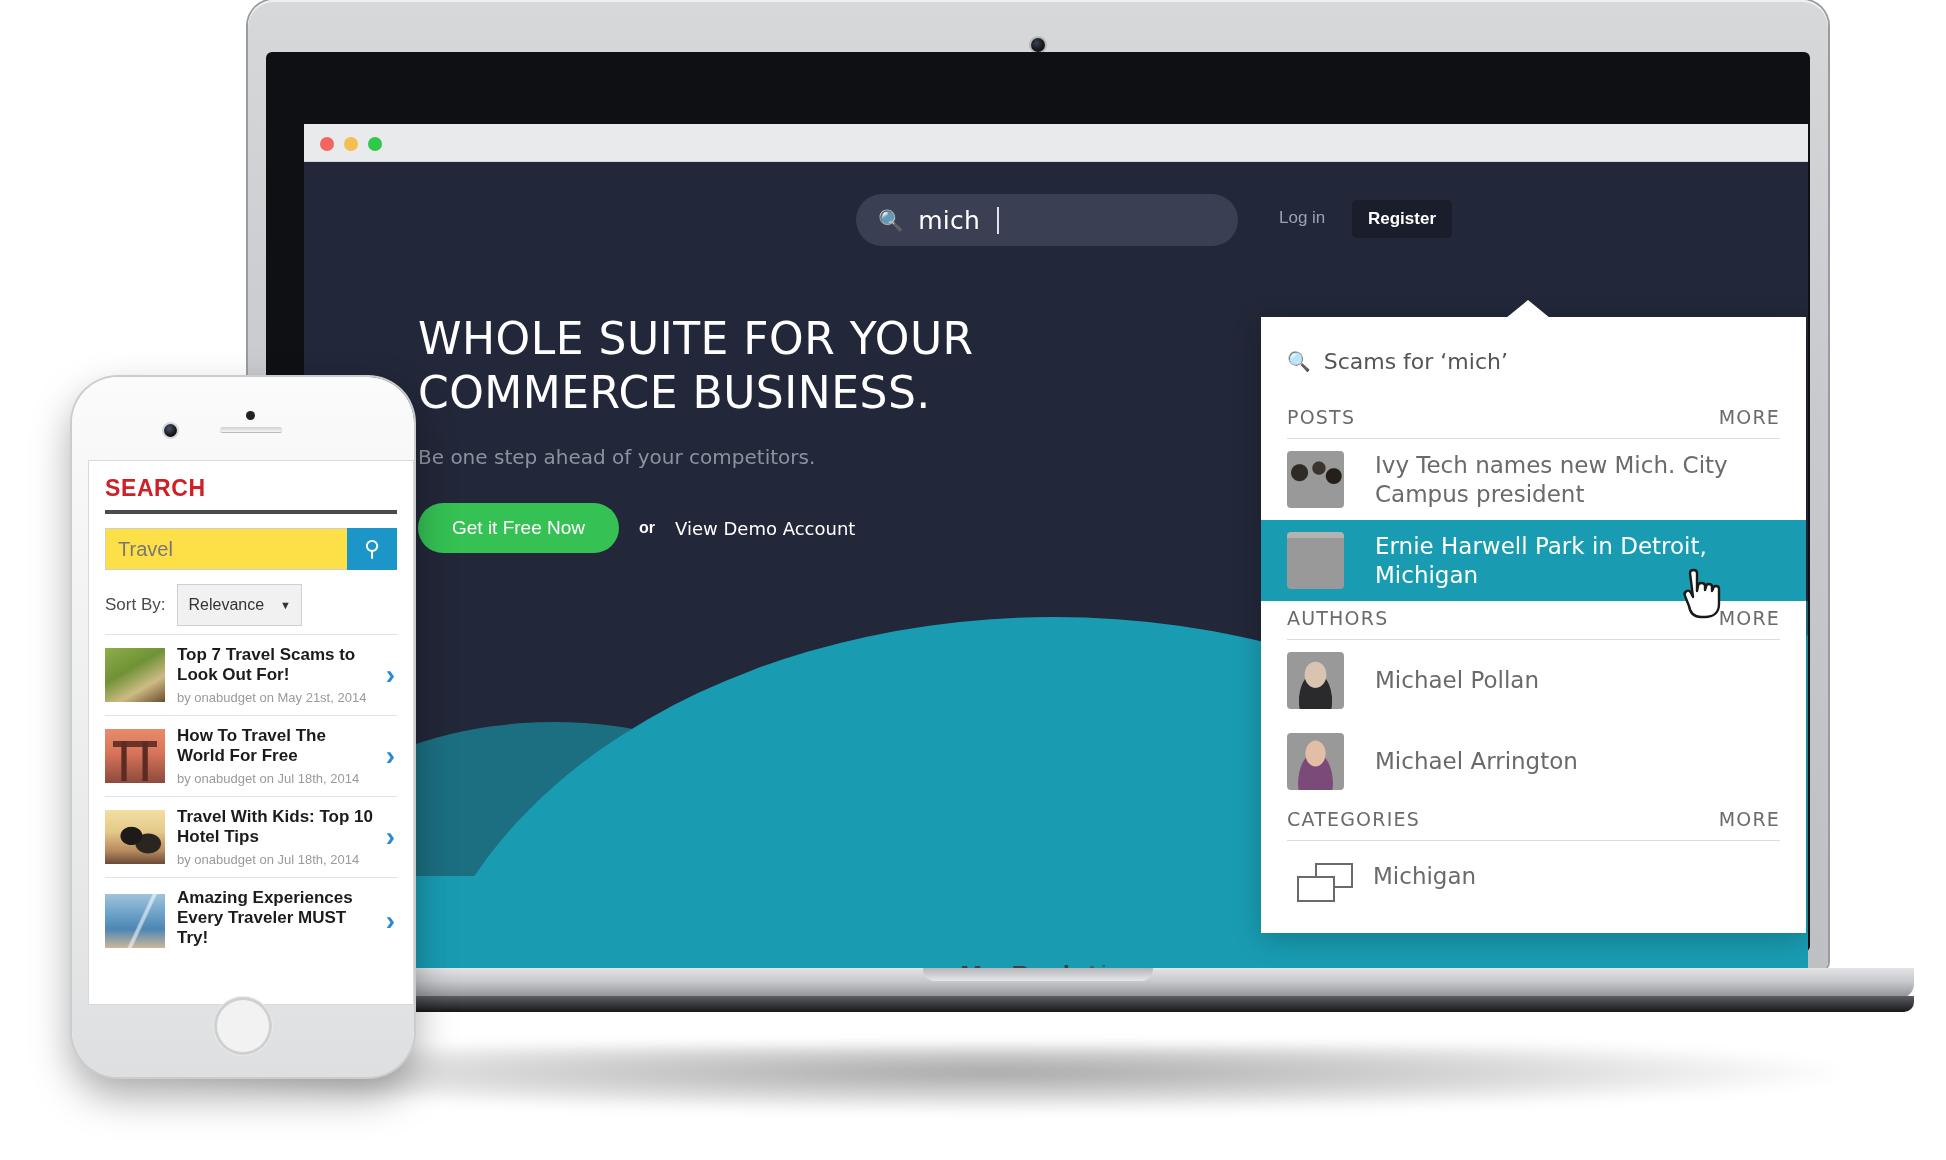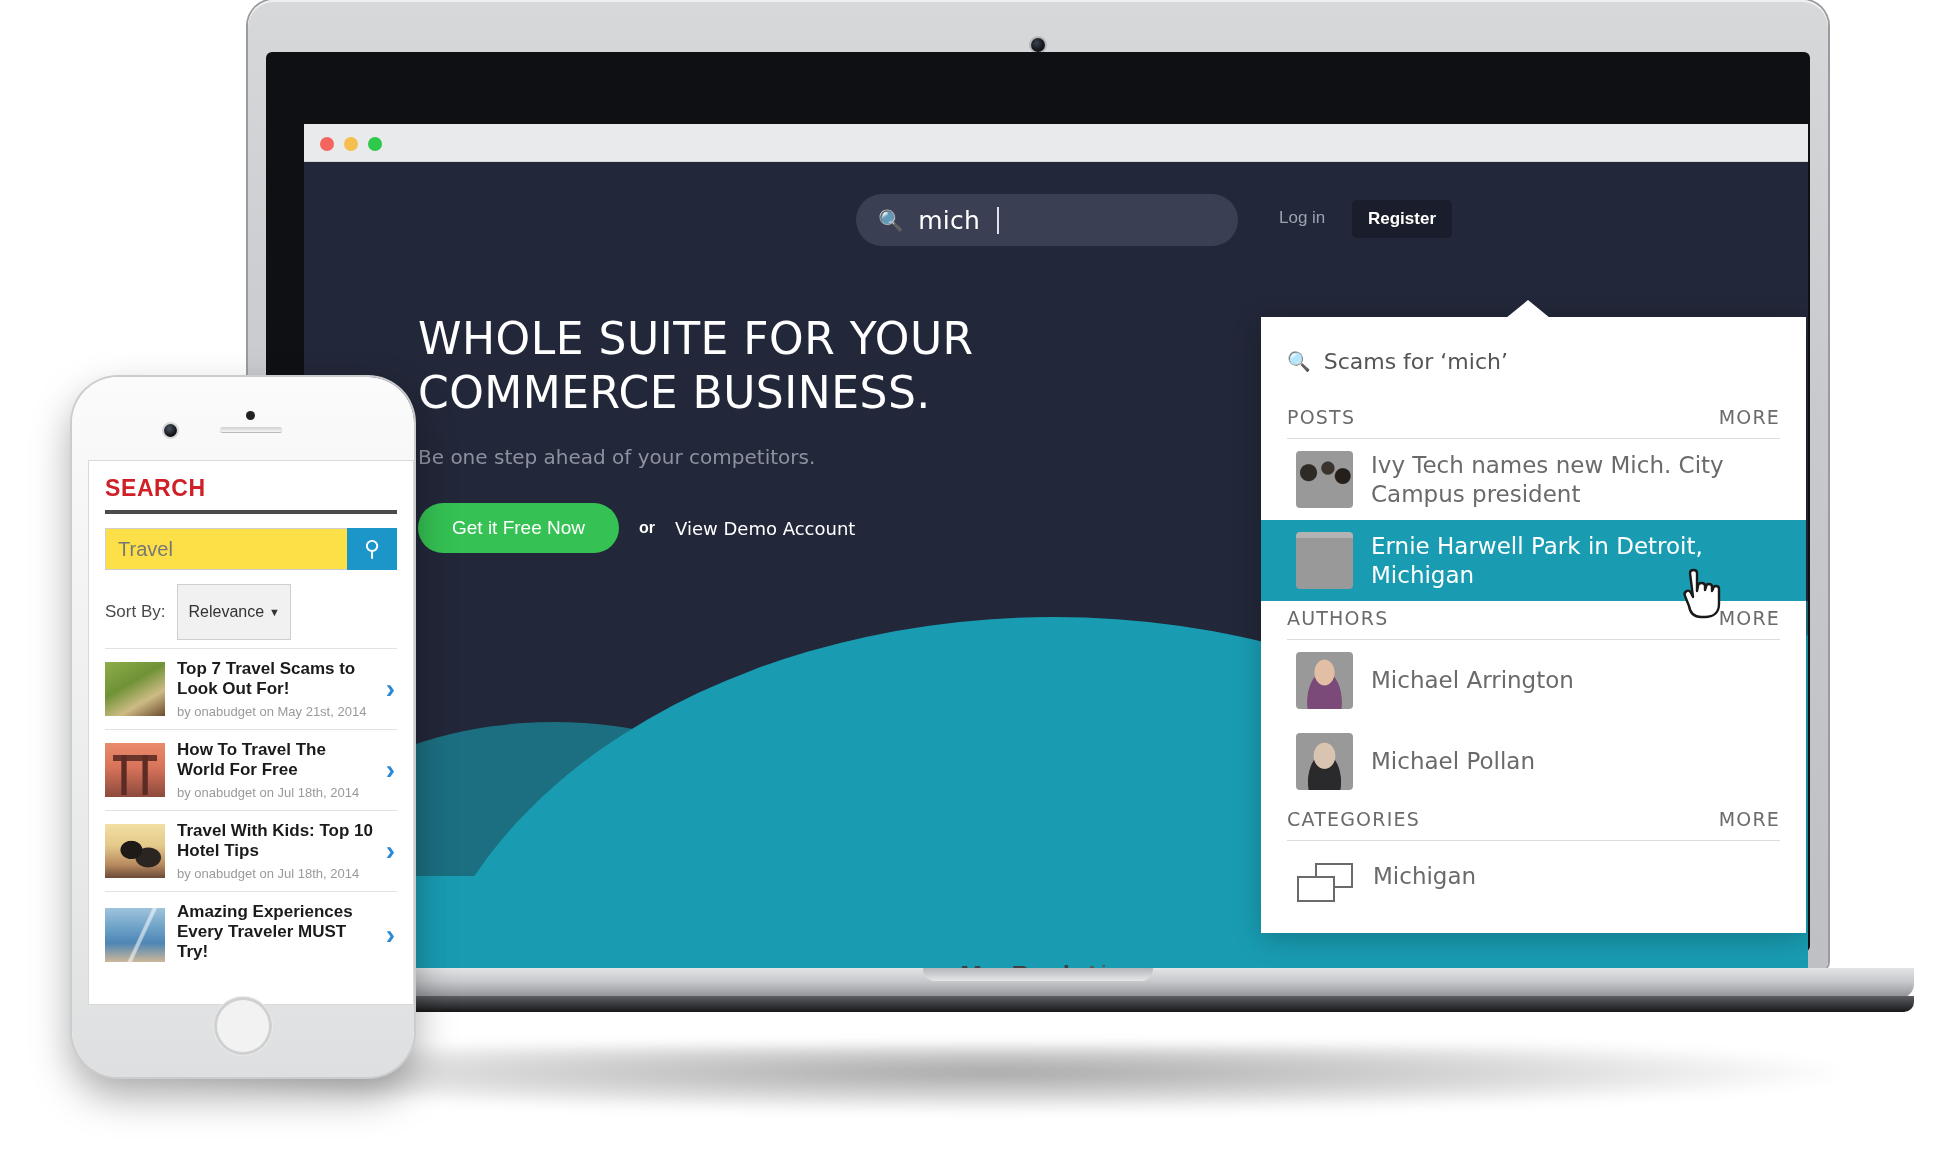--- a/index.html
+++ b/index.html
@@ -142,22 +142,22 @@
   .dd-search .g { font-size: 19px; color: #333; font-weight: bold; }
   .dd-sec {
     display: flex; justify-content: space-between; align-items: baseline;
     padding: 6px 26px 10px 26px;
   }
   .dd-sec .t { color: #6b6b6b; font-size: 19px; letter-spacing: 1.2px; font-family: "DejaVu Sans", sans-serif; }
   .dd-sec .m { color: #6b6b6b; font-size: 19px; letter-spacing: 1.2px; font-family: "DejaVu Sans", sans-serif; }
   .dd-rule { height: 1px; background: #dcdcdc; margin: 0 26px; }
 
   .dd-item {
-    display: flex; align-items: center; gap: 18px;
-    padding: 12px 35px; min-height: 70px;
+    display: flex; align-items: center; gap: 31px;
+    padding: 12px 26px; min-height: 70px;
   }
   .dd-item.hl { background: #199cb2; }
   .dd-item .thumb {
     width: 57px; height: 57px; border-radius: 4px; flex: 0 0 57px; overflow: hidden;
     background: #999; position: relative;
   }
   .dd-item .ttl {
     color: #6a6a6a; font-size: 23px; line-height: 1.22; font-family: "DejaVu Sans", sans-serif;
   }
   .dd-item.hl .ttl { color: #fff; }
@@ -251,22 +251,22 @@
     display: flex; align-items: center; padding-left: 12px;
     color: #777; font-size: 20px; background: #fde047;
   }
   .sb-btn {
     width: 50px; height: 42px; background: #1c96c9; display: flex;
     align-items: center; justify-content: center; color: #fff; font-size: 22px;
   }
   .sb-sortrow { display: flex; align-items: center; gap: 12px; margin: 14px 16px 6px 16px; }
   .sb-sortlbl { color: #4a4a4a; font-size: 17px; }
   .sb-select {
-    border: 1px solid #cfcfcf; background: #f1f1f1; padding: 18px 10px;
-    font-size: 16px; color: #333; display: flex; align-items: center; gap: 5px;
+    border: 1px solid #cfcfcf; background: #f1f1f1; padding: 11px 10px;
+    font-size: 16px; color: #333; display: flex; align-items: center; gap: 16px;
   }
   .sb-select .cv { font-size: 11px; }
   .sb-list { margin: 8px 16px 0 16px; }
   .sb-row {
     display: flex; align-items: center; gap: 12px;
     padding: 10px 0; border-top: 1px solid #e2e2e2;
   }
   .sb-row .th { width: 60px; height: 54px; flex: 0 0 60px; position: relative; overflow: hidden; }
   .sb-row .txt { flex: 1; min-width: 0; }
   .sb-row .t1 { color: #1b1b1b; font-size: 17px; font-weight: bold; line-height: 1.18; }
@@ -369,26 +369,26 @@
               <div class="thumb th-park"></div>
               <div class="ttl">Ernie Harwell Park in Detroit, Michigan</div>
             </div>
 
             <div class="dd-sec">
               <span class="t">AUTHORS</span>
               <span class="m">MORE</span>
             </div>
             <div class="dd-rule"></div>
             <div class="dd-item">
+              <div class="thumb th-pollan"></div>
+              <div class="ttl">Michael Pollan</div>
+            </div>
+            <div class="dd-item">
               <div class="thumb th-arrington"></div>
               <div class="ttl">Michael Arrington</div>
-            </div>
-            <div class="dd-item">
-              <div class="thumb th-pollan"></div>
-              <div class="ttl">Michael Pollan</div>
             </div>
 
             <div class="dd-sec">
               <span class="t">CATEGORIES</span>
               <span class="m">MORE</span>
             </div>
             <div class="dd-rule"></div>
             <div class="dd-cat">
               <span class="cat-ic">
                   <i class="b"></i>

